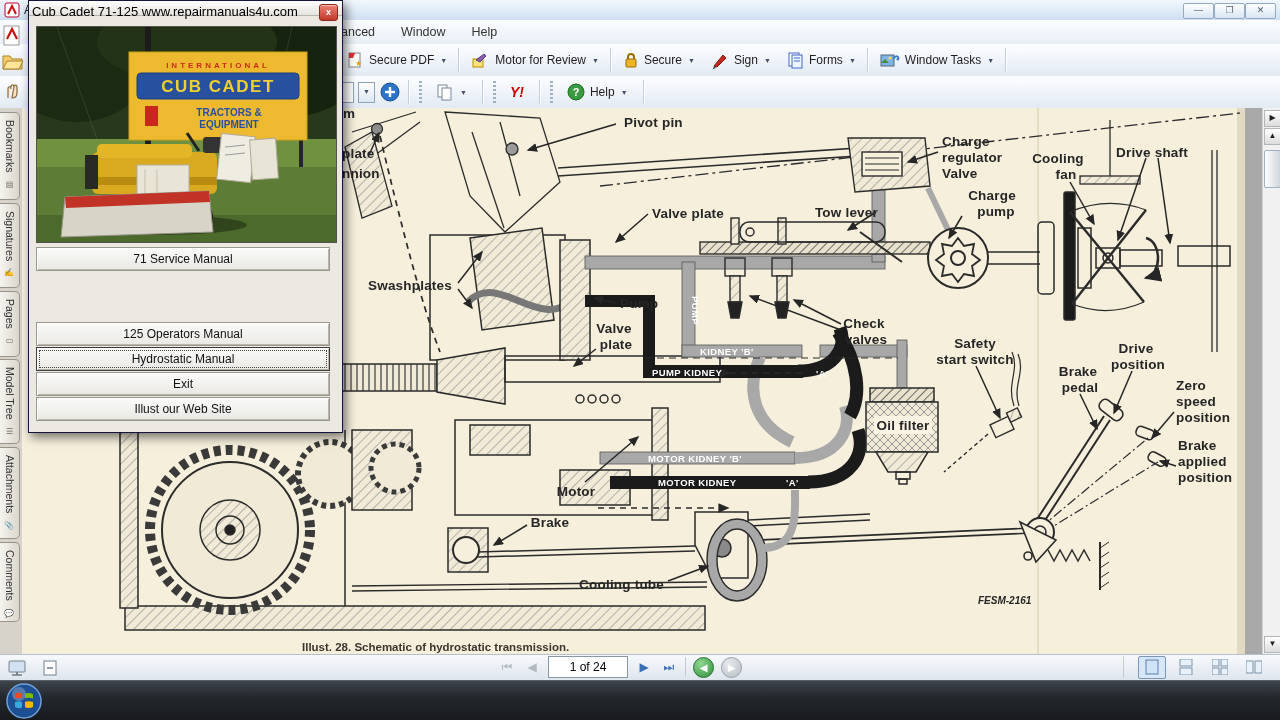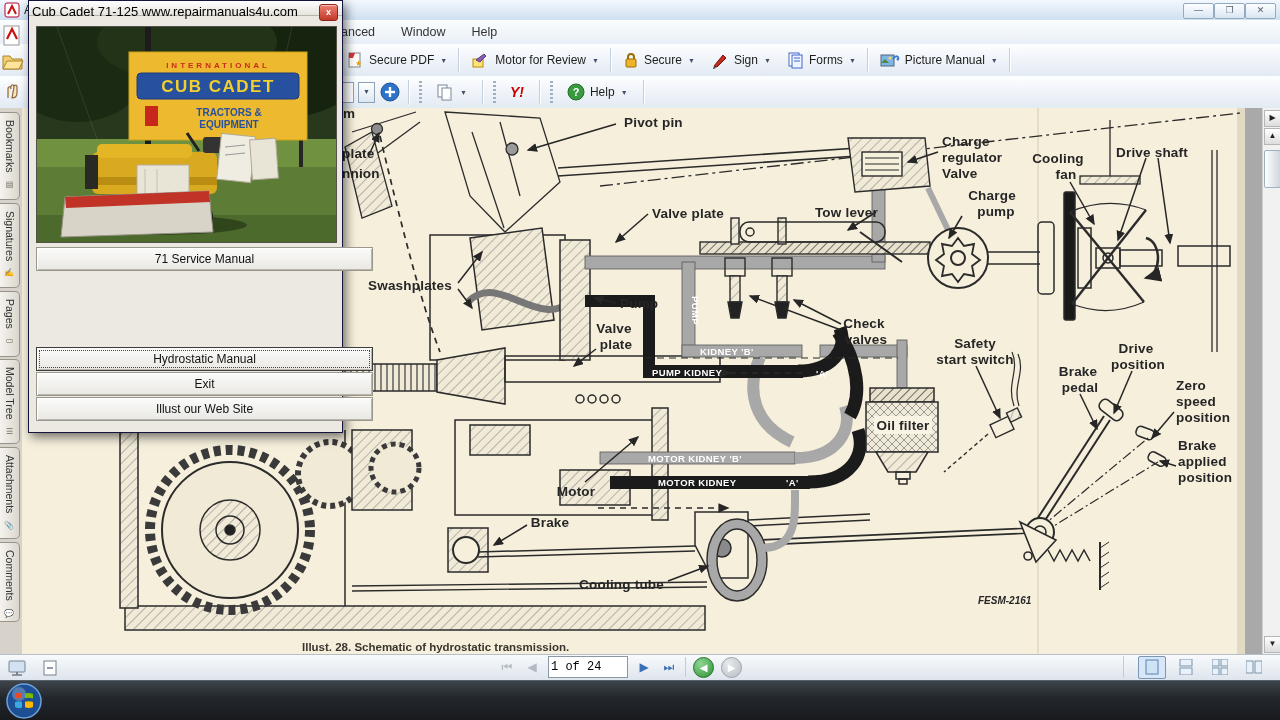--- a/index.html
+++ b/index.html
@@ -45,22 +45,22 @@
   .sbtn{position:absolute;left:1px;width:15px;height:15px;border:1px solid #b5b5b5;background:linear-gradient(#fff,#dcdcdc);
     font-size:8px;text-align:center;line-height:14px;color:#222}
   #thumb{position:absolute;left:1px;top:42px;width:15px;height:36px;border:1px solid #9fb0c1;border-radius:2px;
     background:linear-gradient(90deg,#fff,#cfd6de)}
   
   #statusbar{left:0;top:654px;width:1280px;height:26px;
     background:linear-gradient(#f8fafc,#dde4ec);border-top:1px solid #b6c0cd}
   #pagenav{position:absolute;left:498px;top:656px;height:22px;display:flex;align-items:center;gap:7px}
   .nbtn{font-size:12px;width:18px;text-align:center}
   .nblue{color:#3b6fb5}.ngray{color:#b3bac2}
-  #pagenum{width:74px;height:18px;border:1px solid #8a97a5;font-size:12px;text-align:left;
-    font-family:Liberation Mono, monospace}
+  #pagenum{width:74px;height:18px;border:1px solid #8a97a5;font-size:12px;text-align:center;
+    font-family:Liberation Sans, sans-serif}
   .navc{width:19px;height:19px;border-radius:50%;color:#fff;font-size:10px;line-height:19px;text-align:center}
   .cgreen{background:radial-gradient(circle at 35% 30%,#8fd693,#2f9038);border:1px solid #237029}
   .cgray{background:radial-gradient(circle at 35% 30%,#e6e9ec,#b9bfc6);border:1px solid #9aa1a9}
   #laybtns{position:absolute;right:12px;top:656px;height:22px;display:flex;gap:6px;align-items:center;
     border-left:1px solid #c2ccd8;padding-left:14px}
   .lay{width:26px;height:21px;display:flex;align-items:center;justify-content:center;border:1px solid transparent}
   .laysel{border:1px solid #7b96b5;background:#d7e7f8;border-radius:2px}
   
   #taskbar{left:0;top:680px;width:1280px;height:40px;
     background:linear-gradient(#3d444b,#23282d 40%,#17191c);border-top:1px solid #55606a}
@@ -68,21 +68,21 @@
   #launcher{left:28px;top:0;width:313px;height:431px;background:#ece9e2;
     border:1px solid #14143e;box-shadow:3px 4px 10px rgba(0,0,0,.55)}
   #ltitle{position:absolute;left:0;top:0;right:0;height:15px;
     background:linear-gradient(#ffffff,#e6e4de);border-bottom:1px solid #b9b5ad;
     font-size:13px;color:#000;padding-left:3px;line-height:21px;box-sizing:border-box}
   #lclose{position:absolute;right:4px;top:3px;width:17px;height:15px;border:1px solid #8e2418;border-radius:3px;
     background:linear-gradient(#ef8273,#c0392b);color:#fff;font-size:9px;font-weight:bold;
     text-align:center;line-height:14px;box-shadow:inset 0 1px 0 rgba(255,255,255,.5)}
   #lphoto{position:absolute;left:7px;top:25px;width:299px;height:215px;border:1px solid #55524b;
     box-shadow:inset 0 0 0 1px #fff;background:#b91c1c}
-  .lbtn{position:absolute;left:7px;width:337px;height:24px;box-sizing:border-box;
+  .lbtn{position:absolute;left:7px;width:294px;height:24px;box-sizing:border-box;
     background:linear-gradient(#fbfbfa,#e9e8e3);border:1px solid #9a978f;
     box-shadow:inset 1px 1px 0 #fff,inset -1px -1px 0 #b9b5ad;
     font-size:12px;color:#111;display:flex;align-items:center;justify-content:center}
   .lfocus{border:1px solid #3c3c3c;outline:1px dotted #444;outline-offset:-4px}
   
   .slab{font:bold 13.5px "Liberation Sans",sans-serif;fill:#262626;letter-spacing:.2px}
   .kid{font:bold 9.5px "Liberation Sans",sans-serif;fill:#fff;letter-spacing:.4px}
   .scap{font:bold 11.5px "Liberation Sans",sans-serif;fill:#3a362e}
   .scode{font:italic bold 10px "Liberation Sans",sans-serif;fill:#262626}
   .ldr{stroke:#262626;stroke-width:1.5;fill:none;marker-end:url(#arr)}
@@ -162,21 +162,21 @@
     </div>
     <div class="tsep"></div>
     <div class="tb">
       <svg width="20" height="18">
         <rect x="1" y="4" width="13" height="11" fill="#7db6e8" stroke="#567"></rect>
         <path d="M1,12 l4,-4 l4,4 z" fill="#4d8a3d"></path>
           <circle cx="10" cy="7" r="1.6" fill="#ffd84d"></circle>
         <path d="M13,8 c4,-5 6,-2 5,1" fill="none" stroke="#3a7bd5" stroke-width="2"></path>
         <path d="M18,10 l1,-3 l-3,1 z" fill="#3a7bd5"></path>
       </svg>
-      <span>Picture Manual</span>
+      <span>Window Tasks</span>
         <span class="car">▼</span>
     </div>
     <div class="tsep"></div>
   </div>
 </div>
 
 <div class="abs toolrow" id="toolbar2">
   <div class="tflex" style="left:338px;gap:4px">
     <div class="combo"></div>
     <div class="dbtn">▼</div>
@@ -659,16 +659,17 @@
         <g>
           <rect x="182" y="108" width="34" height="46" fill="#efece2" stroke="#b0aa98" transform="rotate(6 199 131)"></rect>
           <rect x="214" y="112" width="26" height="40" fill="#e8e4d6" stroke="#b0aa98" transform="rotate(-4 227 132)"></rect>
           <line x1="188" y1="120" x2="208" y2="118" stroke="#999"></line>
           <line x1="188" y1="128" x2="208" y2="126" stroke="#999"></line>
         </g>
       </g>
     </svg>
   </div>
   <div class="lbtn" style="top:246px">71 Service Manual</div>
+  <div class="lbtn" style="top:321px">125 Operators Manual</div>
   <div class="lbtn" style="top:371px">Exit</div>
   <div class="lbtn lfocus" style="top:346px">Hydrostatic Manual</div>
   <div class="lbtn" style="top:396px">Illust our Web Site</div>
 </div>
 
 </body></html>

